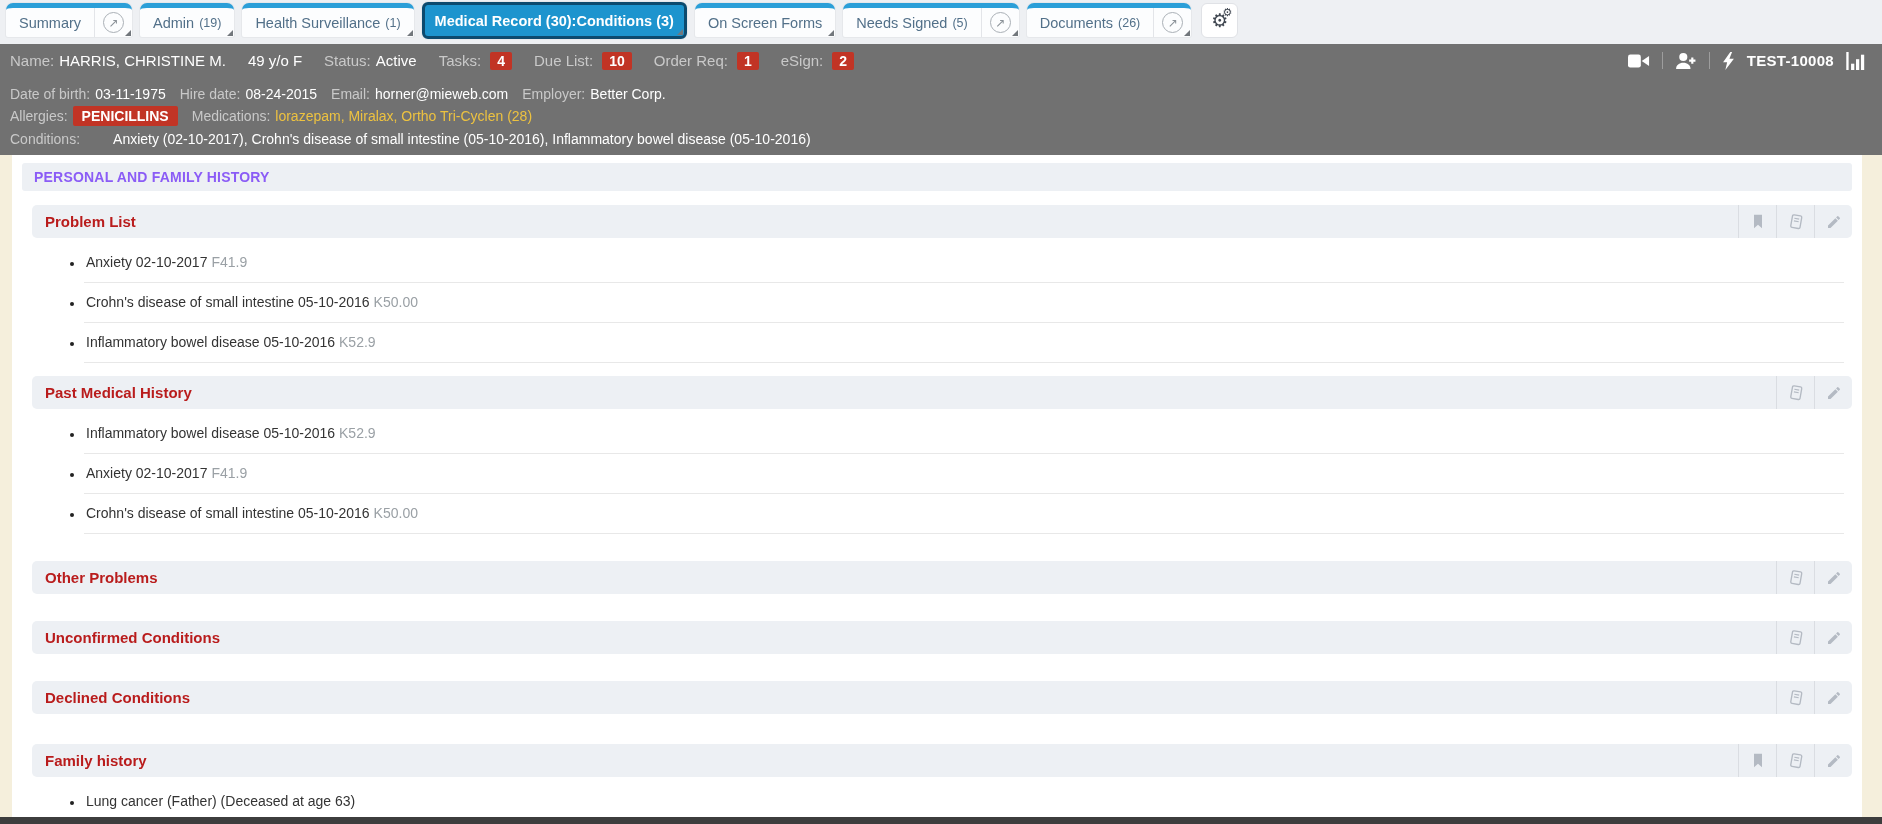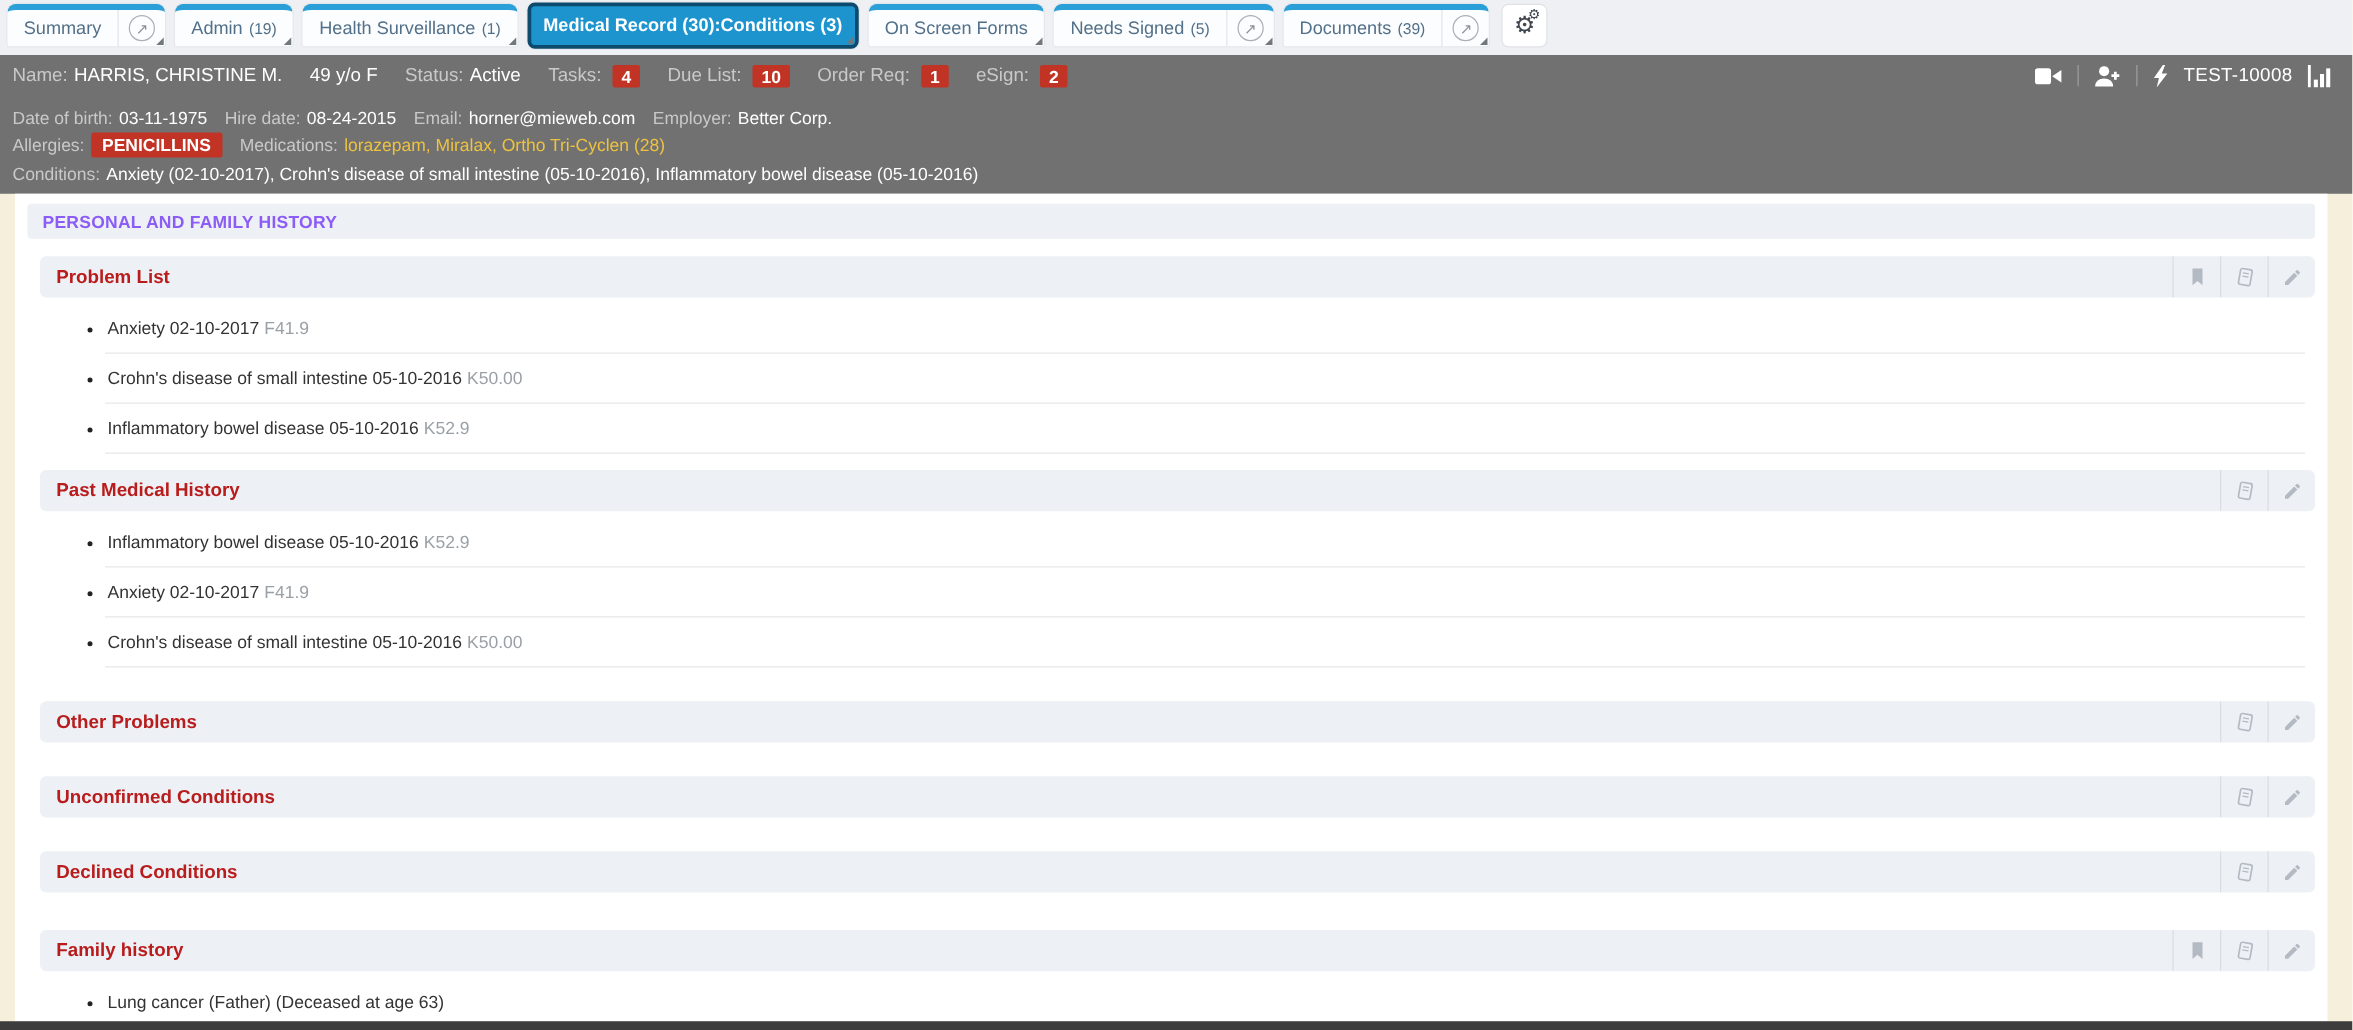--- a/index.html
+++ b/index.html
@@ -67,37 +67,37 @@
 
   
   .pheader {
     height:111px; background:#717171; color:#fff;
     padding:3px 16px 6px 10px;
   }
   .prow { display:flex; align-items:center; white-space:nowrap; }
   .prow1 { height:27px; font-size:15px; }
   .prow2 { margin-top:9px; height:22px; font-size:14px; }
   .prow3 { height:22px; font-size:14px; }
-  .prow4 { height:23px; font-size:14px; }
+  .prow4 { height:23px; font-size:14px;gap:28px; }
   .plabel { color:#c9c9c9; margin-right:5px; }
   .pval { color:#fff; }
   .pgap { width:22px; }
   .pgap-s { width:14px; }
   .badge {
     background:#c13425; color:#fff; font-weight:bold;
     padding:1px 7px; border-radius:2px; margin-left:4px;
     font-size:14px;
   }
   .allergy-badge {
     background:#c13425; color:#fff; font-weight:bold;
     padding:2px 9px; border-radius:2px; margin-right:14px;
     font-size:14px; cursor:pointer;
   }
   .meds { color:#edc240; cursor:pointer; }
-  .hdr-right { margin-left:auto; display:flex; align-items:center; gap:12px; }
+  .hdr-right { margin-left:auto; display:flex; align-items:center; gap:12px;font-weight:bold; }
   .hsep { width:1px; height:17px; background:#9d9d9d; }
   .hicon { display:flex; align-items:center; cursor:pointer; }
   .pid { font-size:15px; letter-spacing:0.3px; }
 
   
   .content {
     position:absolute; top:155px; left:12px; right:20px; bottom:7px;
     background:#fff; padding:8px 10px 0 10px; overflow:hidden;
   }
   .page-title {
@@ -180,21 +180,21 @@
       <span class="cnt">(5)</span>
     </div>
     <div class="popout">
       <span class="pop-circle">↗</span>
     </div>
   </div>
 
   <div class="tab">
     <div class="lbl">
       <span>Documents</span>
-      <span class="cnt">(39)</span>
+      <span class="cnt">(26)</span>
     </div>
     <div class="popout">
       <span class="pop-circle">↗</span>
     </div>
   </div>
 
   <div class="gearbtn">
     <span class="g1">⚙</span>
     <span class="g2">⚙</span>
   </div>

